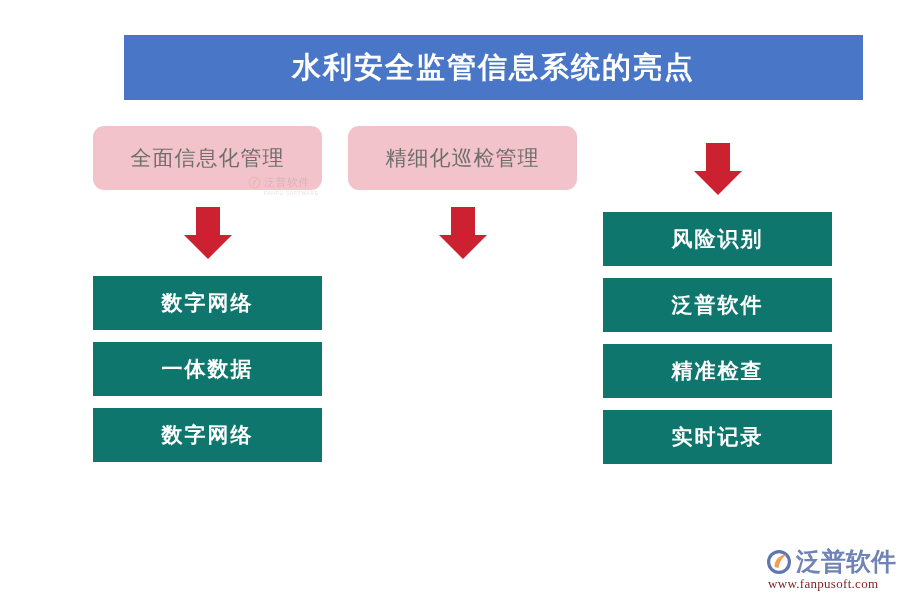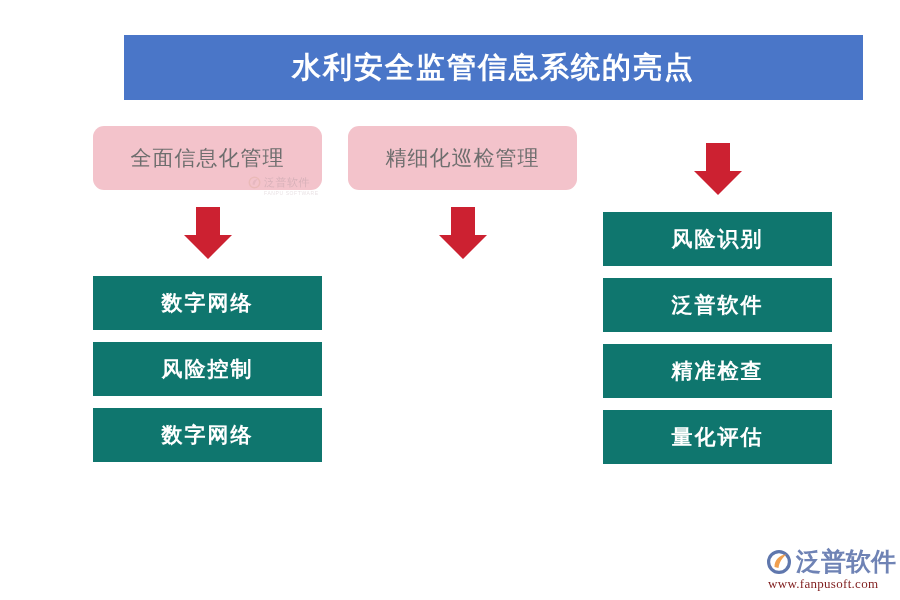--- a/index.html
+++ b/index.html
@@ -209,21 +209,21 @@
       <div class="arrow-slot">
         <svg class="arrow-down" viewBox="0 0 48 52">
           <polygon points="12,0 36,0 36,28 48,28 24,52 0,28 12,28" fill="#cc2131"></polygon>
         </svg>
       </div>
       <div class="orange-list">
         <div class="orange-box">
           <span class="orange-box-text">数字网络</span>
         </div>
         <div class="orange-box">
-          <span class="orange-box-text">风险控制</span>
+          <span class="orange-box-text">一体数据</span>
         </div>
         <div class="orange-box">
           <span class="orange-box-text">数字网络</span>
         </div>
       </div>
     </div>
 
     <div class="column">
       <div class="pink-card">
         <span class="pink-card-text">精细化巡检管理</span>
@@ -245,21 +245,21 @@
         <div class="orange-box">
           <span class="orange-box-text">风险识别</span>
         </div>
         <div class="orange-box">
           <span class="orange-box-text">泛普软件</span>
         </div>
         <div class="orange-box">
           <span class="orange-box-text">精准检查</span>
         </div>
         <div class="orange-box">
-          <span class="orange-box-text">量化评估</span>
+          <span class="orange-box-text">实时记录</span>
         </div>
       </div>
     </div>
 
   </div>
 
   <div class="center-watermark">
     <div class="cw-row">
       <svg class="cw-mark" viewBox="0 0 26 26">
         <path d="M13 1 A12 12 0 1 0 13 25 A12 12 0 1 0 13 1 Z M13 4 A9 9 0 1 1 13 22 A9 9 0 1 1 13 4 Z" fill="#d8a88f"></path>

